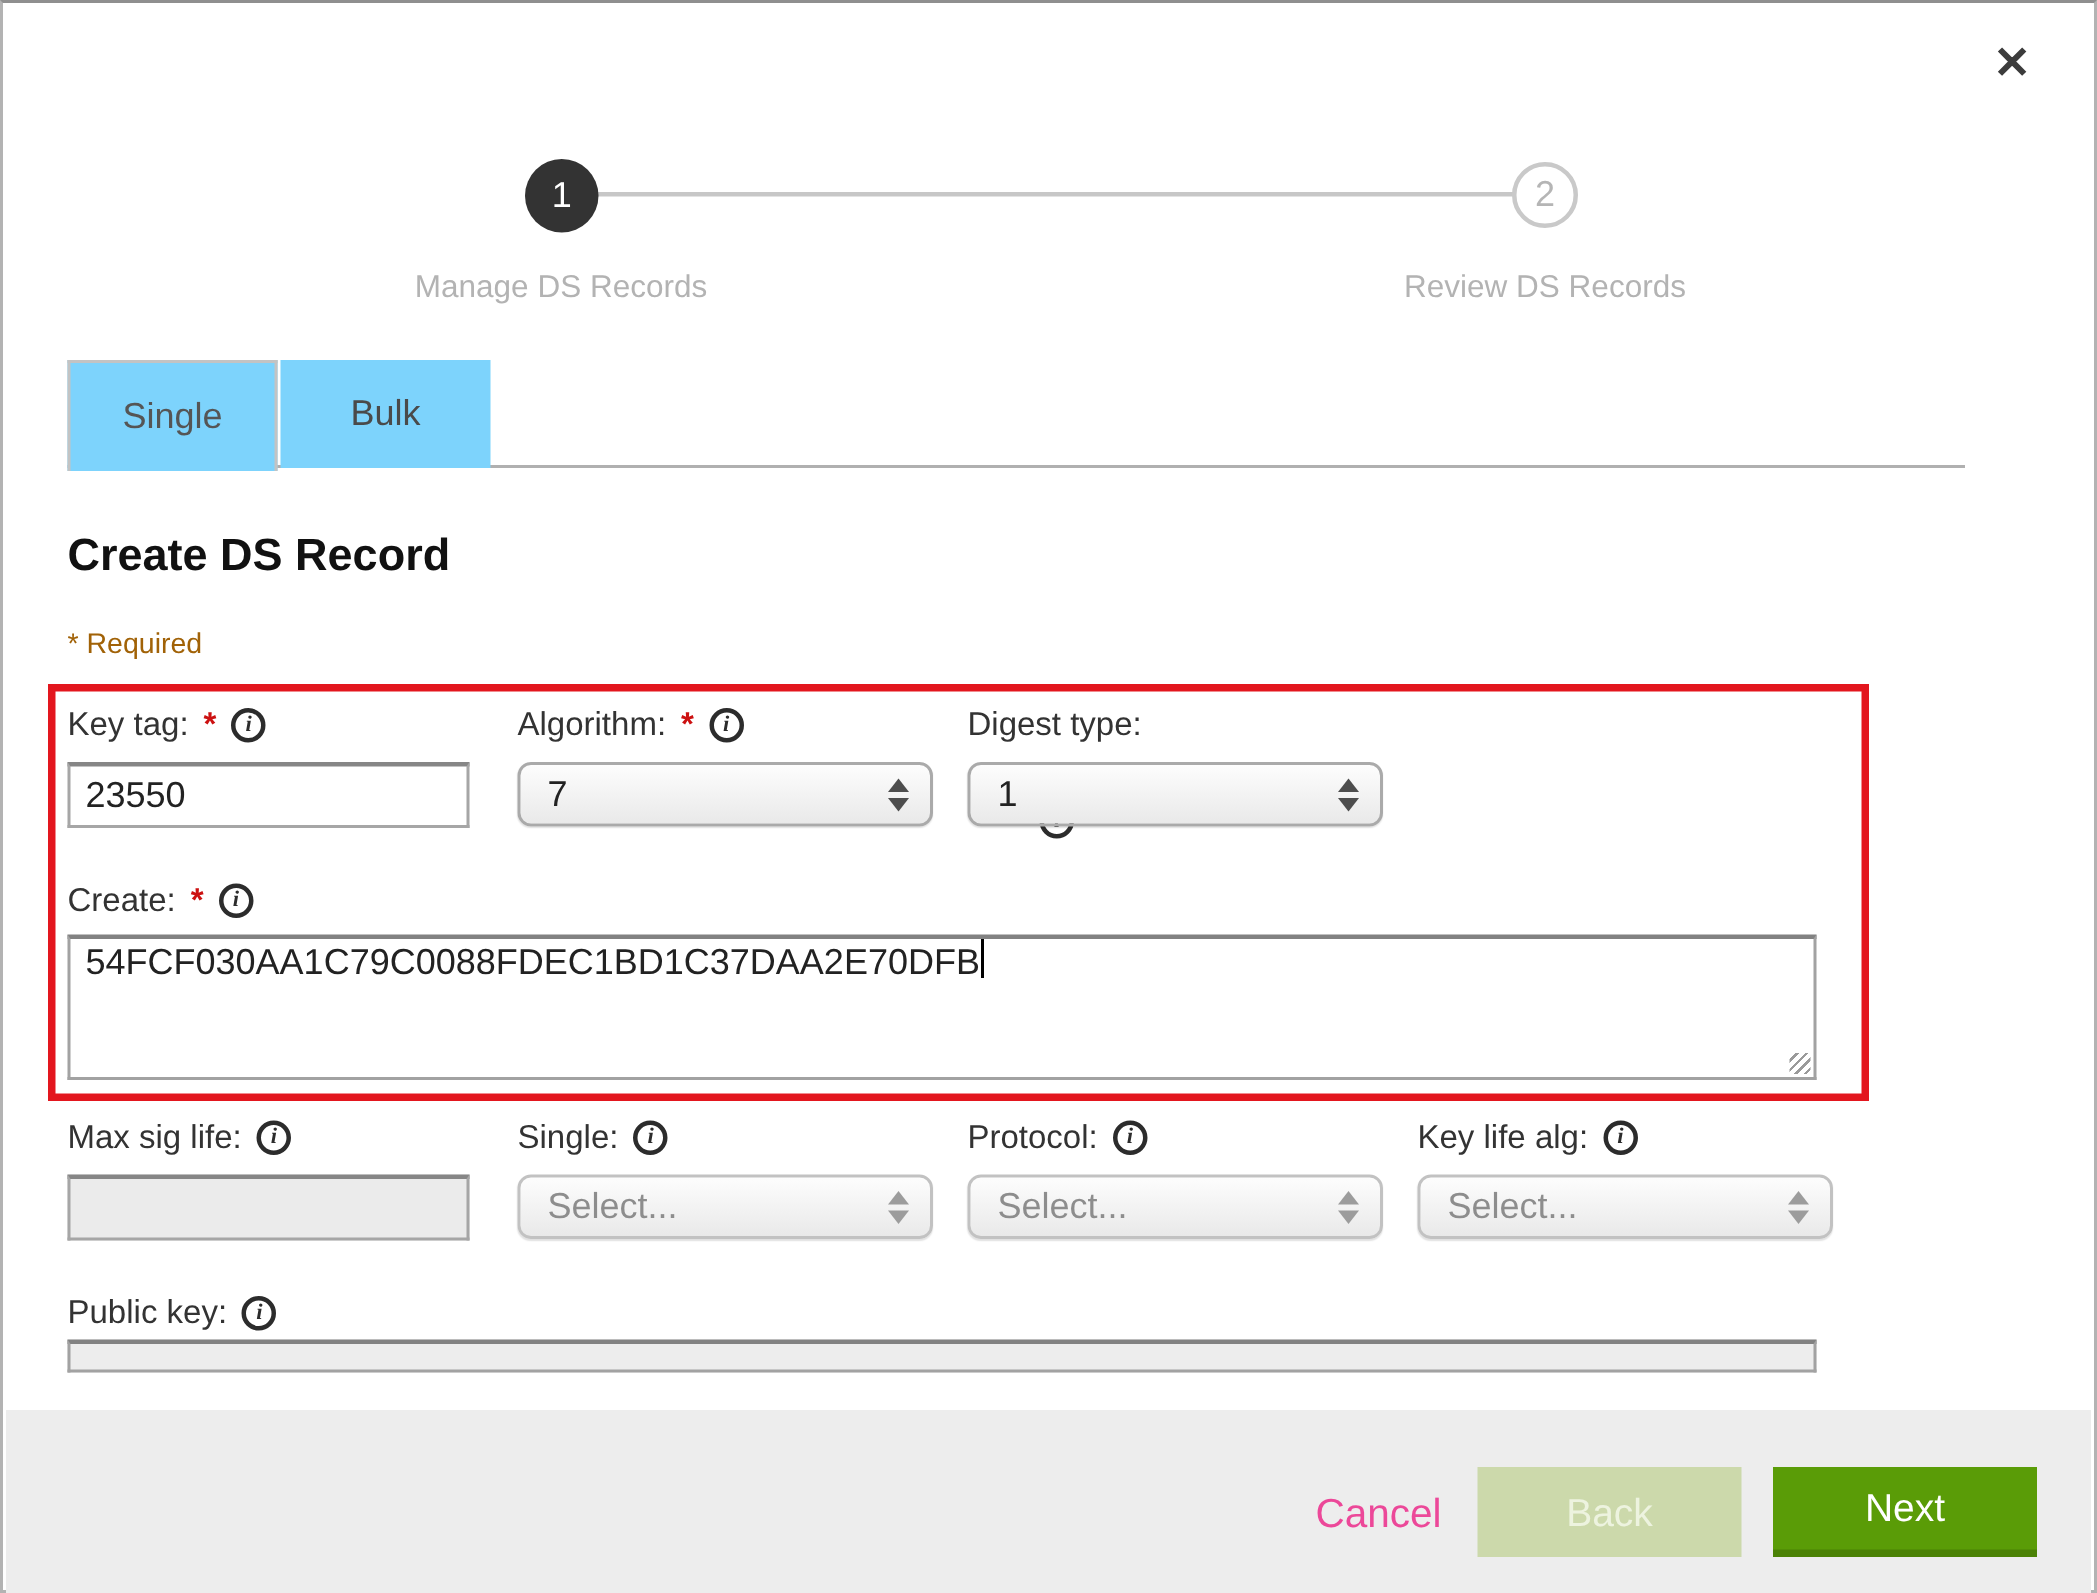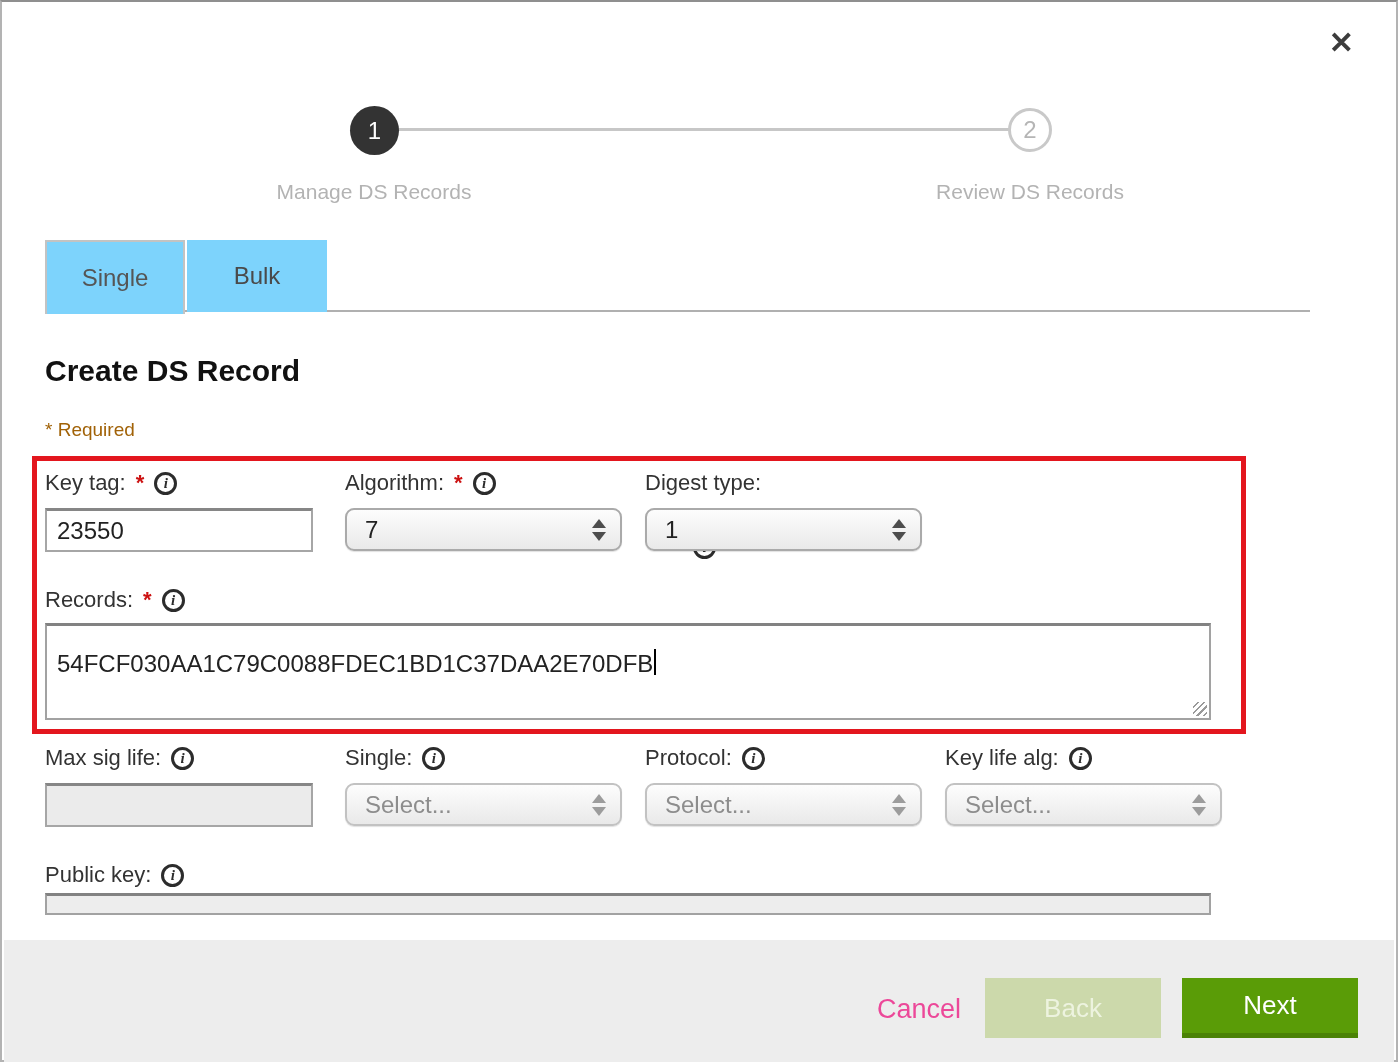--- a/index.html
+++ b/index.html
@@ -116,21 +116,21 @@
   .arrows { display: flex; flex-direction: column; gap: 4px; align-items: center; }
   .arrow-up { width: 0; height: 0; border-left: 7px solid transparent; border-right: 7px solid transparent; border-bottom: 9px solid #4d4d4d; }
   .arrow-down { width: 0; height: 0; border-left: 7px solid transparent; border-right: 7px solid transparent; border-top: 9px solid #4d4d4d; }
   .select.placeholder .arrow-up { border-bottom-color: #9c9c9c; }
   .select.placeholder .arrow-down { border-top-color: #9c9c9c; }
 
   
   .textarea {
     position: absolute; background: #ffffff;
     border: 2px solid #a2a2a2; border-top: 3px solid #828282;
-    font-size: 24px; color: #222222; padding: 23px 10px;
+    font-size: 24px; color: #222222; padding: 0 10px;
     overflow: hidden; cursor: text;
   }
   .caret { display: inline-block; width: 2px; height: 26px; background: #000; vertical-align: -3px; margin-left: 1px; }
   .resize-handle {
     position: absolute; right: 2px; bottom: 2px; width: 14px; height: 14px;
     background: repeating-linear-gradient(135deg, transparent, transparent 3px, #9a9a9a 3px, #9a9a9a 4.5px);
   }
   .textarea.clipped {
     background: #ededed; padding: 0;
   }
@@ -216,21 +216,21 @@
   </div>
   <div class="select" style="left:643px; top:506px;">
     <span class="sel-value">1</span>
     <span class="arrows">
         <span class="arrow-up"></span>
         <span class="arrow-down"></span>
       </span>
   </div>
 
   <div class="field-label" style="left:43px; top:585px;">
-    <span>Records:</span>
+    <span>Create:</span>
     <span class="req-star">*</span>
     <span class="info-icon">i</span>
   </div>
   <div class="textarea" style="left:43px; top:621px; width:1166px; height:97px;">
     <span>54FCF030AA1C79C0088FDEC1BD1C37DAA2E70DFB</span><span class="caret"></span>
     <span class="resize-handle"></span>
   </div>
 
   <div class="field-label" style="left:43px; top:743px;">
     <span>Max sig life:</span>

